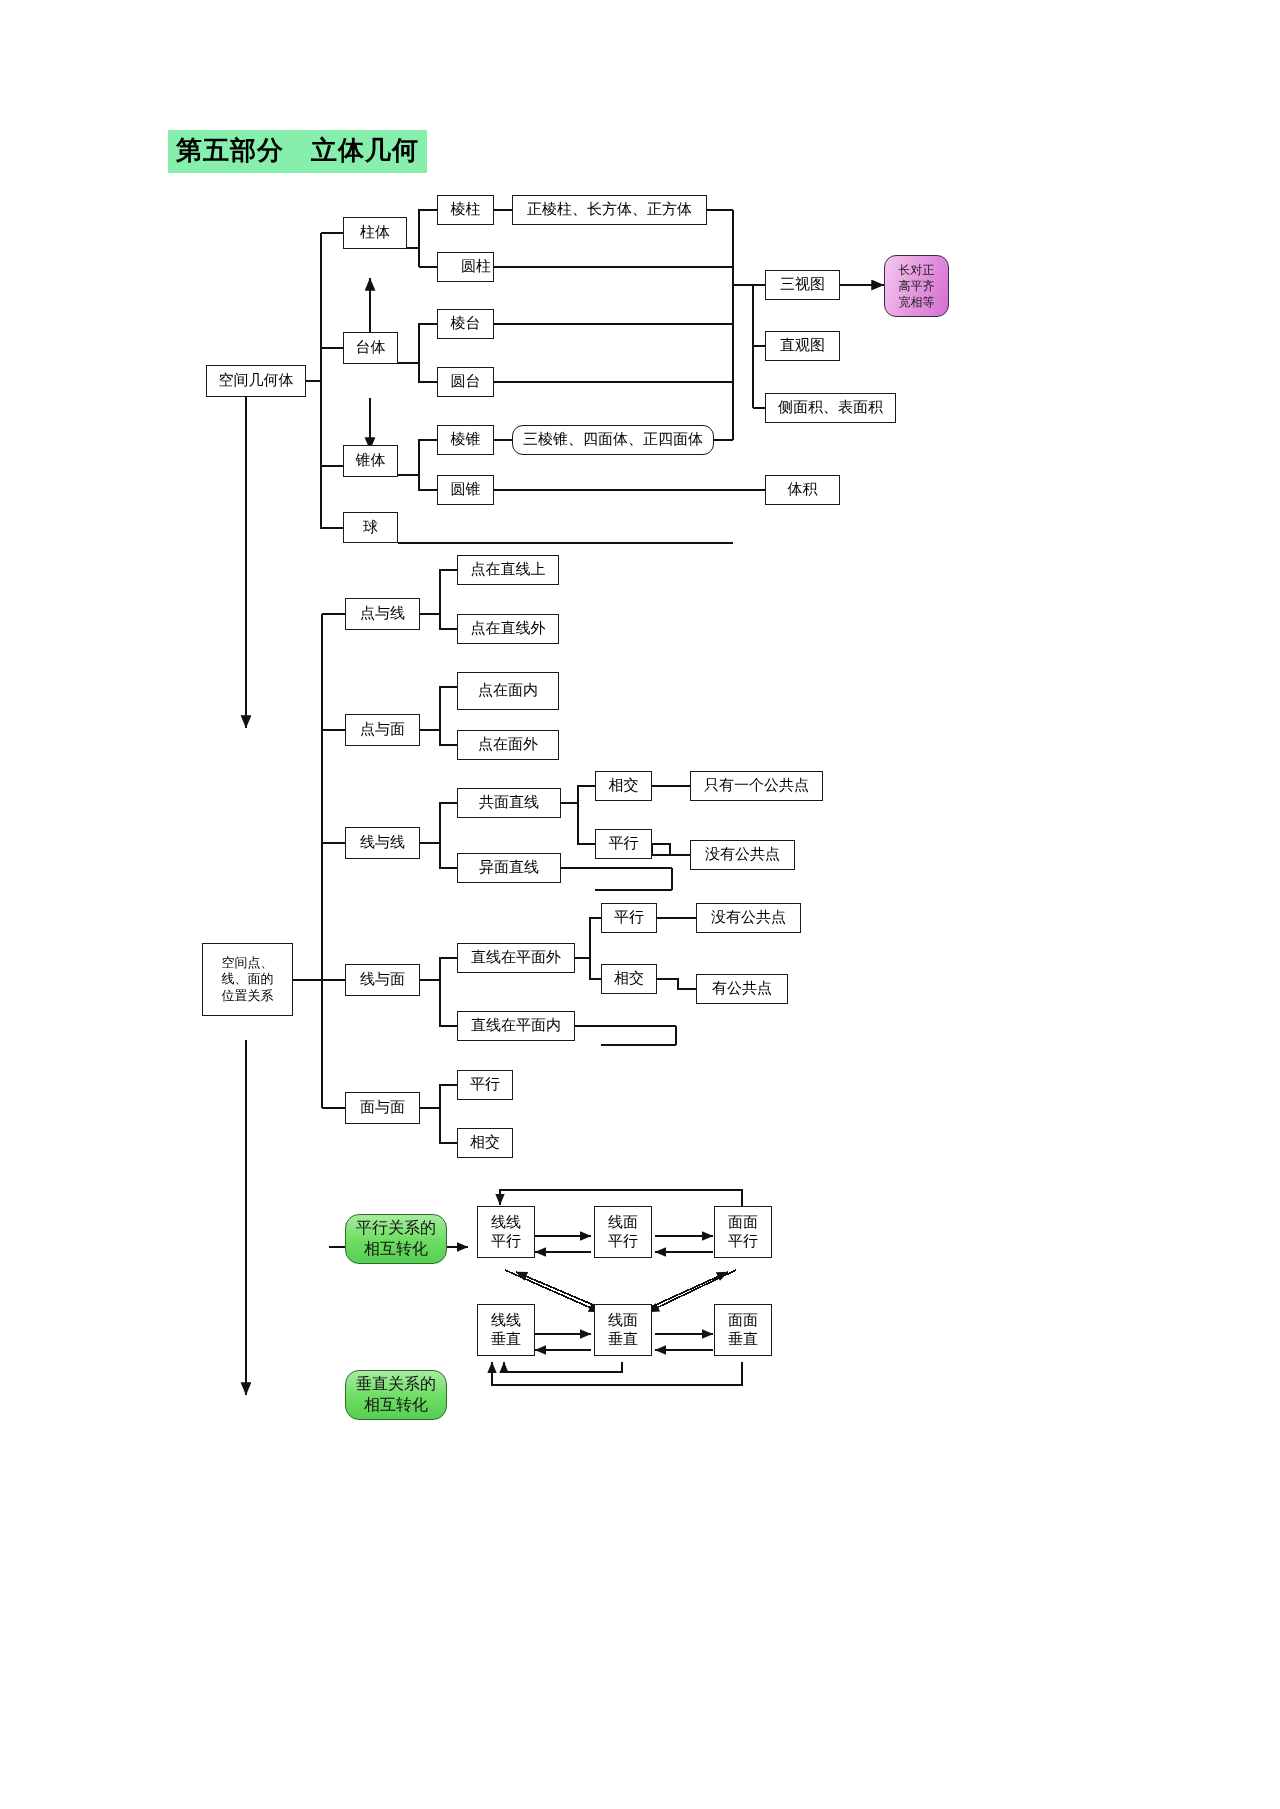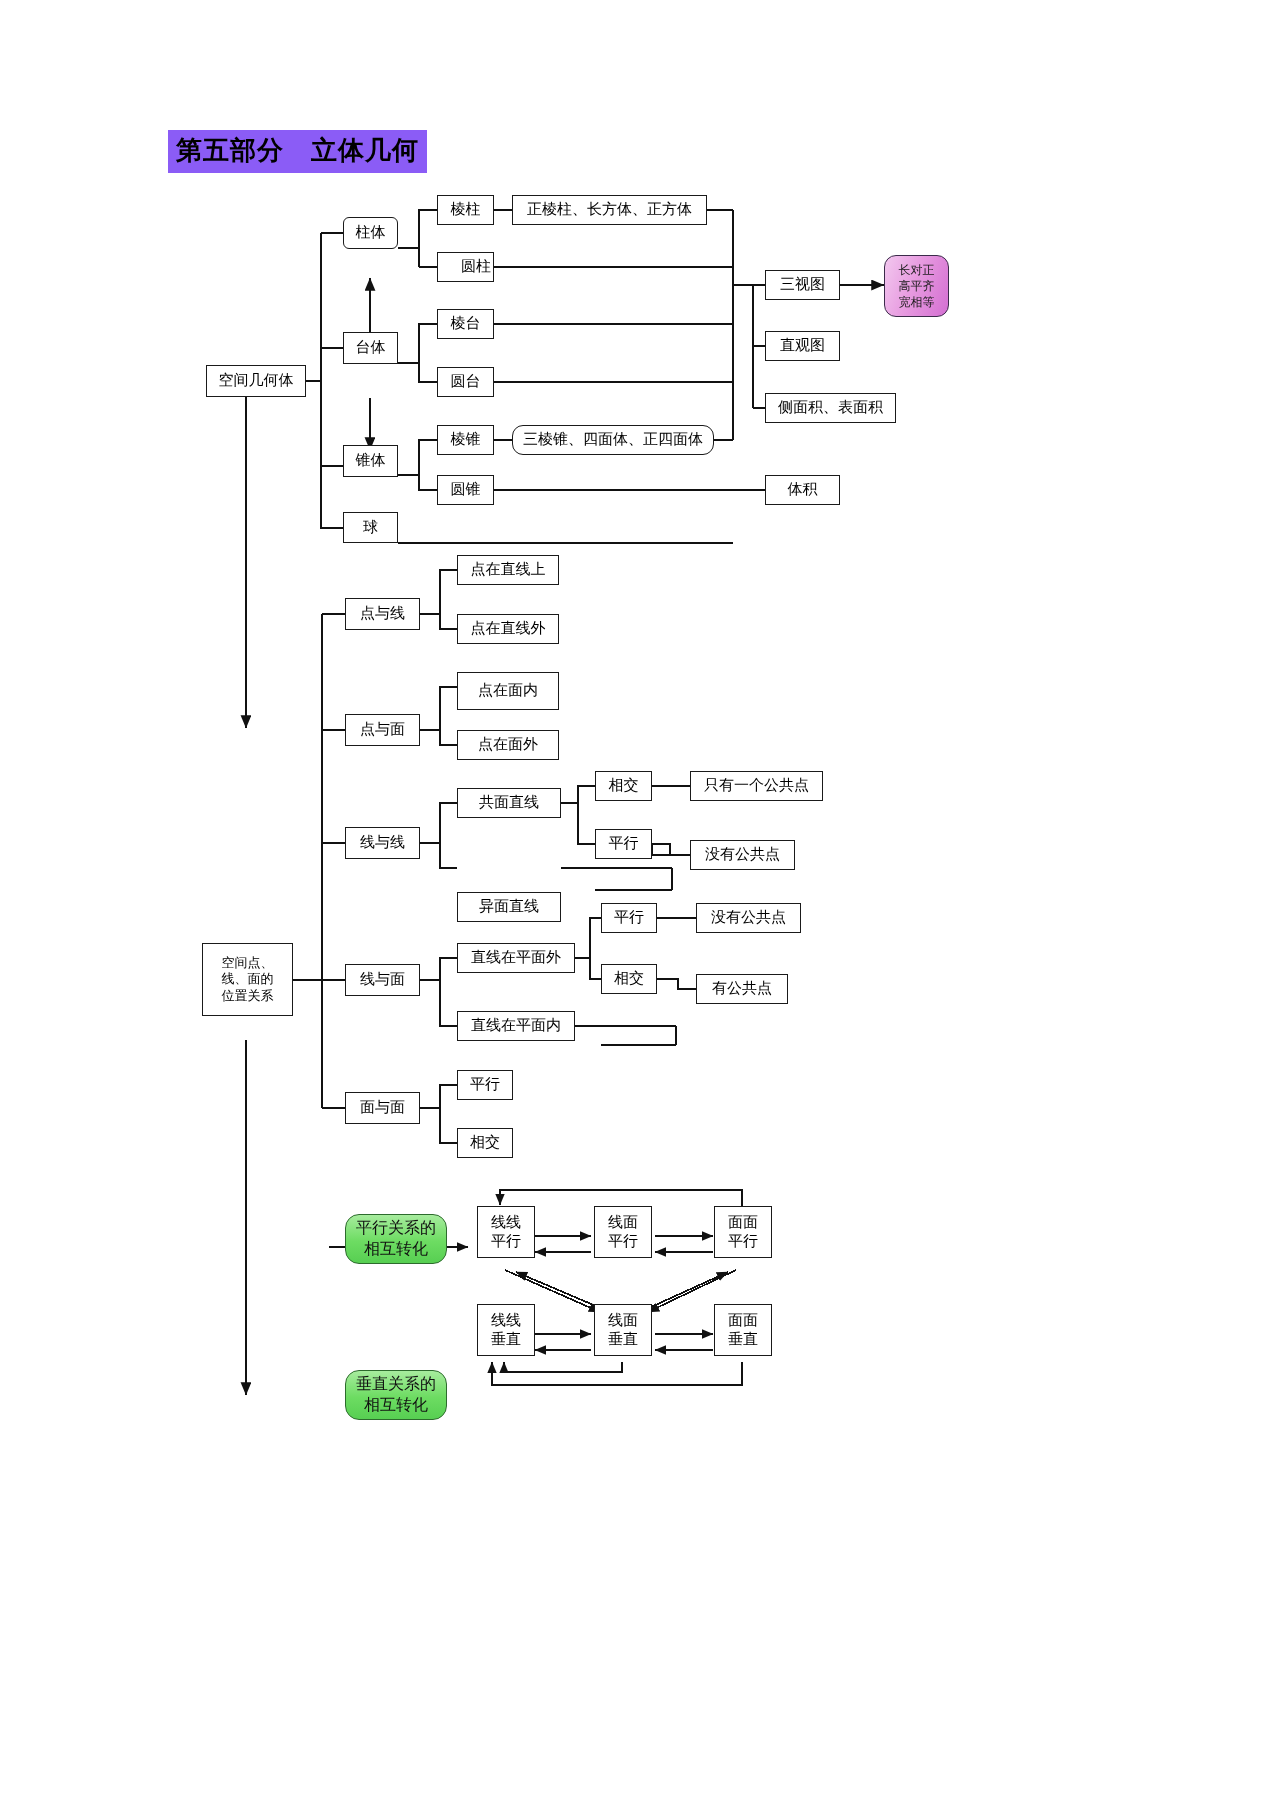--- a/index.html
+++ b/index.html
@@ -2,21 +2,21 @@
 <html><head>
 <meta charset="utf-8">
 <style>
   html,body{margin:0;padding:0;background:#fff;}
   body{width:1280px;height:1809px;position:relative;
        font-family:"Liberation Serif","DejaVu Serif",serif;}
   #stage{position:absolute;left:0;top:0;width:1280px;height:1809px;overflow:hidden;}
 
   
   .title{position:absolute;left:168px;top:130px;font-size:26px;font-weight:bold;
-         background:#8b5cf6;padding:3px 8px 5px 8px;letter-spacing:1px;white-space:nowrap;
+         background:#86efac;padding:3px 8px 5px 8px;letter-spacing:1px;white-space:nowrap;
          font-family:"Liberation Sans","DejaVu Sans",sans-serif;}
 
   
   .nb{position:absolute;border:1px solid #1a1a1a;background:#fff;box-sizing:border-box;
       display:flex;align-items:center;justify-content:center;
       font-size:15px;color:#000;line-height:1.15;text-align:center;white-space:nowrap;}
   .nb.multiline{white-space:normal;flex-direction:column;line-height:1.25;}
 
   
   .purple{position:absolute;border:1px solid #3b2a4a;border-radius:12px;box-sizing:border-box;
@@ -158,21 +158,21 @@
       <path d="M713,1350 H655" marker-end="url(#ahs)"></path>
 
       <path d="M742,1362 V1385 H492 V1362" marker-end="url(#ahs)"></path>
       <path d="M622,1362 V1372 H504 V1362" marker-end="url(#ahs)"></path>
 
     </g>
   </svg>
 
   <div class="nb" style="left:206px;top:365px;width:100px;height:32px;">空间几何体</div>
 
-  <div class="nb" style="left:343px;top:217px;width:55px;height:32px;border-radius:6px;">柱体</div>
+  <div class="nb" style="left:343px;top:217px;width:64px;height:32px;">柱体</div>
   <div class="nb" style="left:343px;top:332px;width:55px;height:32px;">台体</div>
   <div class="nb" style="left:343px;top:445px;width:55px;height:32px;">锥体</div>
   <div class="nb" style="left:343px;top:512px;width:55px;height:31px;">球</div>
 
   <div class="nb" style="left:437px;top:195px;width:57px;height:30px;">棱柱</div>
   <div class="nb" style="left:437px;top:252px;width:57px;height:30px;padding-left:21px;">圆柱</div>
   <div class="nb" style="left:437px;top:309px;width:57px;height:30px;">棱台</div>
   <div class="nb" style="left:437px;top:367px;width:57px;height:30px;">圆台</div>
   <div class="nb" style="left:437px;top:425px;width:57px;height:30px;">棱锥</div>
   <div class="nb" style="left:437px;top:475px;width:57px;height:30px;">圆锥</div>
@@ -203,21 +203,21 @@
   <div class="nb" style="left:345px;top:964px;width:75px;height:32px;">线与面</div>
   <div class="nb" style="left:345px;top:1092px;width:75px;height:32px;">面与面</div>
 
   <div class="nb" style="left:457px;top:555px;width:102px;height:30px;">点在直线上</div>
   <div class="nb" style="left:457px;top:614px;width:102px;height:30px;">点在直线外</div>
 
   <div class="nb" style="left:457px;top:672px;width:102px;height:38px;">点在面内</div>
   <div class="nb" style="left:457px;top:730px;width:102px;height:30px;">点在面外</div>
 
   <div class="nb" style="left:457px;top:788px;width:104px;height:30px;">共面直线</div>
-  <div class="nb" style="left:457px;top:853px;width:104px;height:30px;margin-top:39px;">异面直线</div>
+  <div class="nb" style="left:457px;top:853px;width:104px;height:30px;">异面直线</div>
 
   <div class="nb" style="left:595px;top:771px;width:57px;height:30px;">相交</div>
   <div class="nb" style="left:595px;top:829px;width:57px;height:30px;">平行</div>
   <div class="nb" style="left:690px;top:771px;width:133px;height:30px;">只有一个公共点</div>
   <div class="nb" style="left:690px;top:840px;width:105px;height:30px;">没有公共点</div>
 
   <div class="nb" style="left:457px;top:943px;width:118px;height:30px;">直线在平面外</div>
   <div class="nb" style="left:457px;top:1011px;width:118px;height:30px;">直线在平面内</div>
 
   <div class="nb" style="left:601px;top:903px;width:56px;height:30px;">平行</div>

